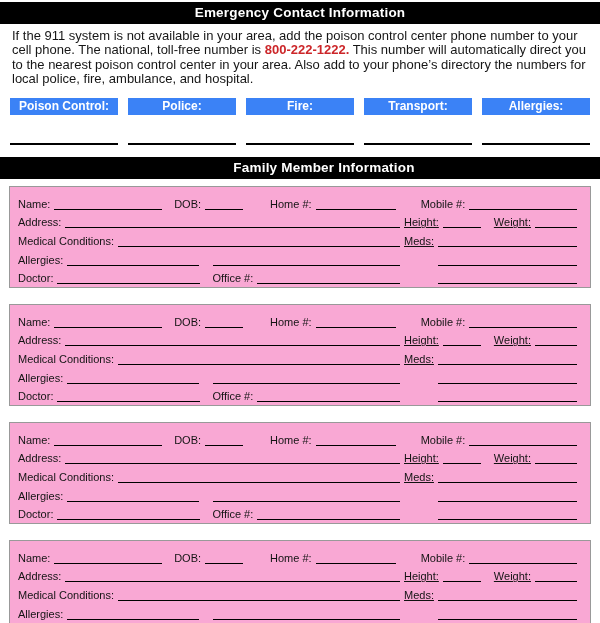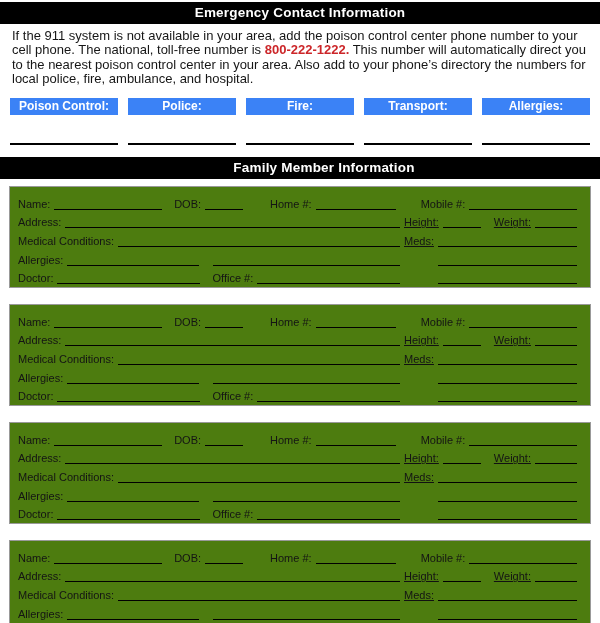--- a/index.html
+++ b/index.html
@@ -71,21 +71,21 @@
   }
   .contact-lines { margin-top: 28px; }
   .cline { border-bottom: 2px solid #000000; height: 2px; }
 
   
   .member {
     border: 1px solid #999999;
     margin: 7px 9px 16px 9px;
     padding: 4px 8px 3px 8px;
     height: 102px;
-    background: #4d7c0f;
+    background: #f9a8d4;
   }
   .frow {
     display: flex;
     align-items: flex-end;
     height: 18.6px;
     font-size: 11px;
     white-space: nowrap;
   }
   .lft { flex: 1; display: flex; align-items: flex-end; min-width: 0; }
   .rcol { width: 178px; flex-shrink: 0; display: flex; align-items: flex-end; text-decoration: underline; }

